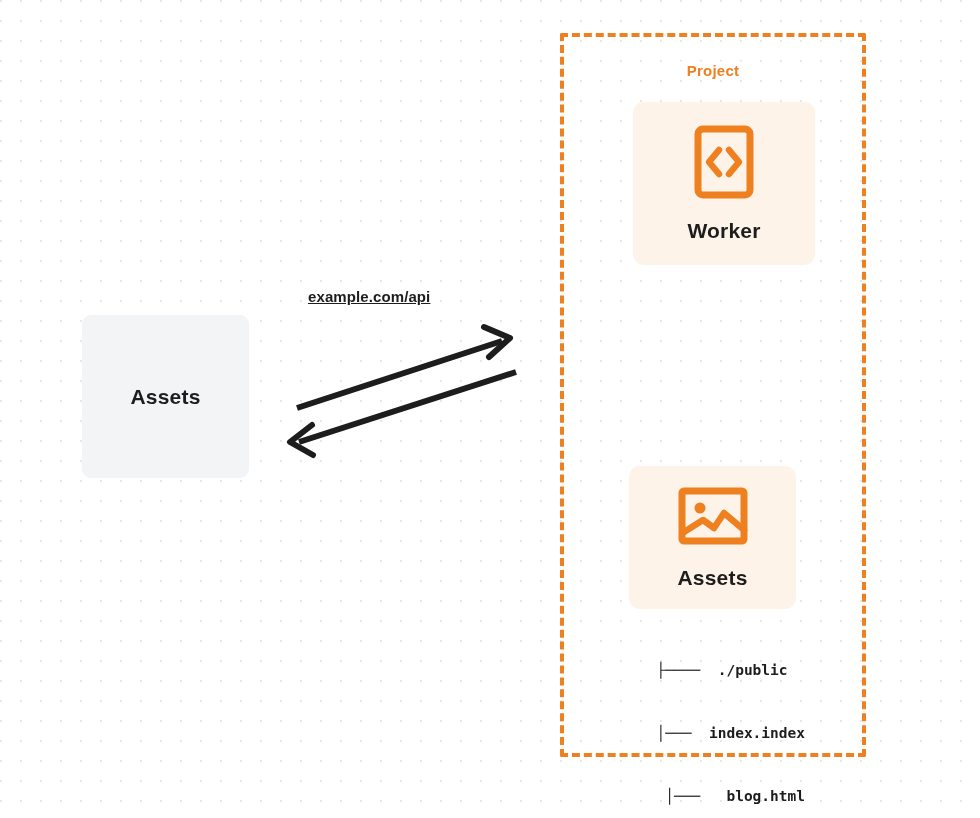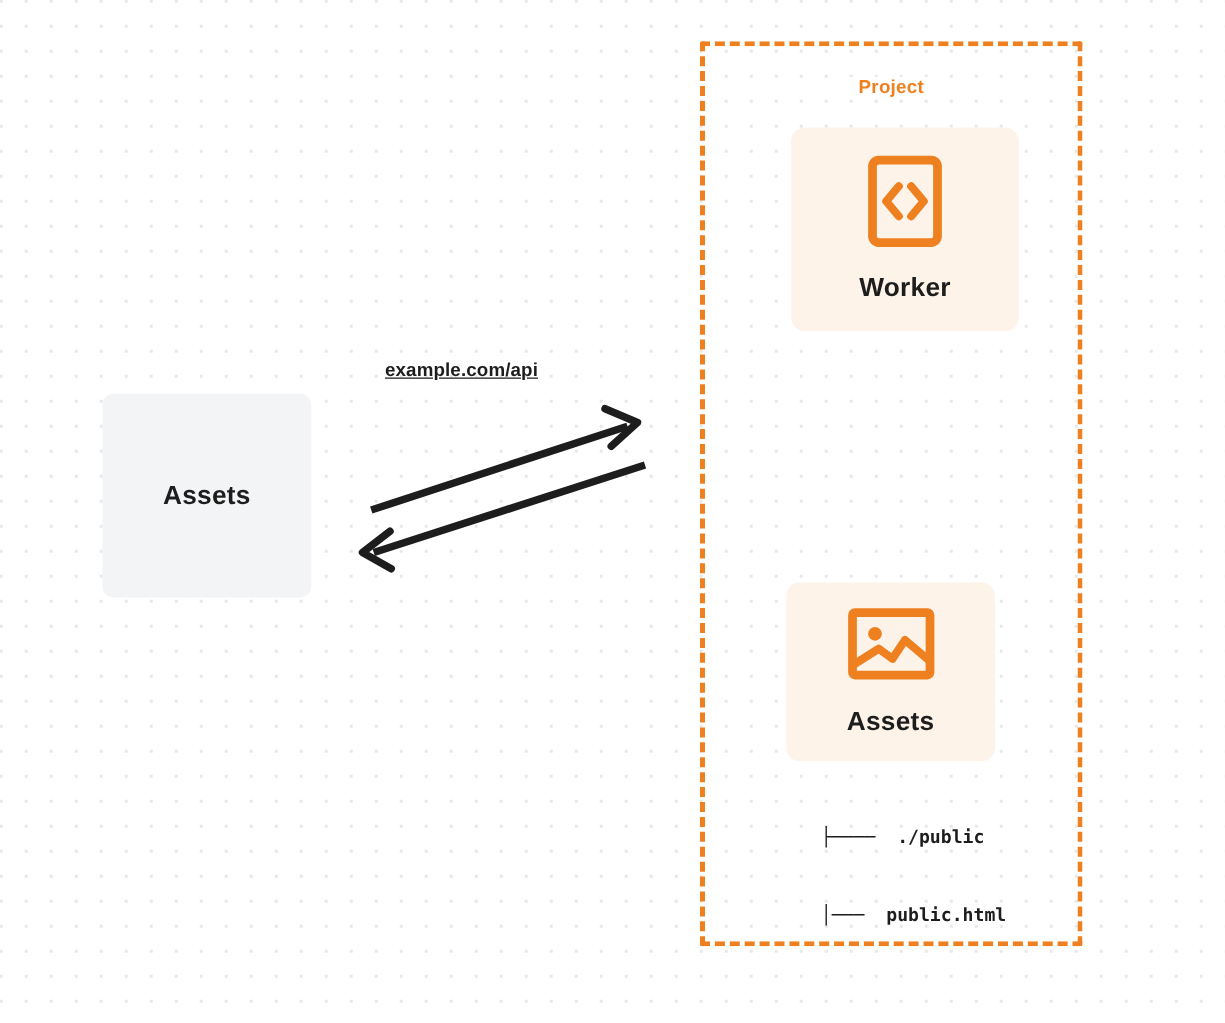--- a/index.html
+++ b/index.html
@@ -192,17 +192,18 @@
         <rect x="4" y="5" width="62" height="50" rx="2" ry="2" fill="none" stroke="#ee8020" stroke-width="7"></rect>
         <circle cx="22" cy="22" r="5.5" fill="#ee8020"></circle>
         <polyline points="6,46 25,34 36,42 46,27 66,44" fill="none" stroke="#ee8020" stroke-width="6.5" stroke-linecap="round" stroke-linejoin="round"></polyline>
       </svg>
     </span>
     <span class="node-label">Assets</span>
   </div>
 
   <div id="file-tree">
     <span class="tree-row">├────  ./public  </span>
-    <span class="tree-row">│───  public.html</span>
+    <span class="tree-row">│───  index.index</span>
+    <span class="tree-row">│───   blog.html</span>
     
   </div>
 
 </div>
 
 </body></html>

